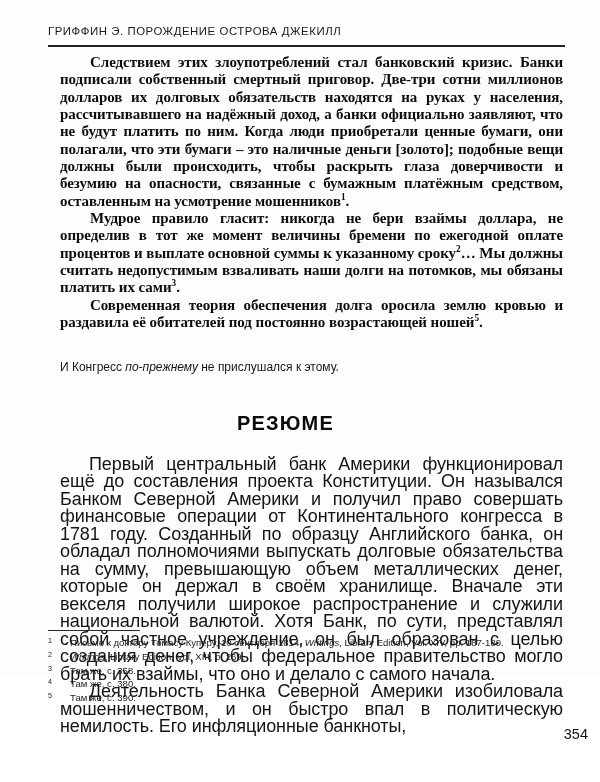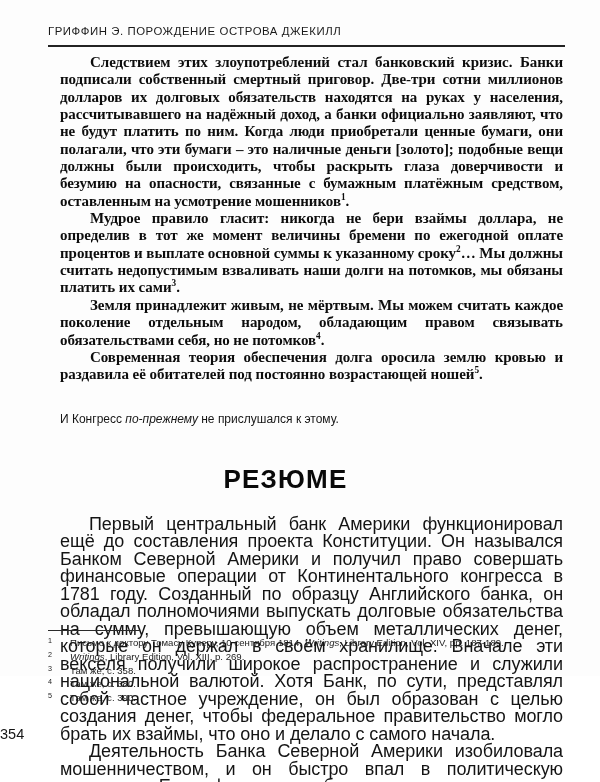--- a/index.html
+++ b/index.html
@@ -83,21 +83,21 @@
     color: #161616;
   }
   .transition i { font-style: italic; }
 
   
   .section-heading {
     margin: 0;
     padding-top: 36px;
     font-family: "Liberation Sans", sans-serif;
     font-weight: bold;
-    font-size: 26px;
+    font-size: 20px;
     letter-spacing: 1.2px;
     color: #0a0a0a;
     text-align: center;
     padding-right: 52px;
   }
 
   
   .summary {
     padding-top: 21px;
   }
@@ -147,21 +147,21 @@
   }
   .fn i { font-style: italic; }
   .fn.nowrap { text-align: left; }
 
   
   .folio {
     position: absolute;
     left: 0;
     top: 726px;
     width: 600px;
-    text-align: left;
+    text-align: right;
     font-family: "Liberation Sans", sans-serif;
     font-size: 14.5px;
     color: #141414;
     padding-right: 12px;
     box-sizing: border-box;
   }
 </style>
 </head>
 <body>
 
@@ -171,21 +171,20 @@
   <div class="head-rule"></div>
 
   <div class="column">
 
     <div class="quote-block">
 
       <p><span>Следствием этих злоупотреблений стал банковский кризис. Банки подписали собственный смертный приговор. Две-три сотни миллионов долларов их долговых обязательств находятся на руках у населения, рассчитывавшего на надёжный доход, а банки официально заявляют, что не будут платить по ним. Когда люди приобретали ценные бумаги, они полагали, что эти бумаги – это наличные деньги [золото]; подобные вещи должны были происходить, чтобы раскрыть глаза доверчивости и безумию на опасности, связанные с бумажным платёжным средством, оставленным на усмотрение мошенников</span><sup>1</sup><span>.</span></p>
 
       <p><span>Мудрое правило гласит: никогда не бери взаймы доллара, не определив в тот же момент величины бремени по ежегодной оплате процентов и выплате основной суммы к указанному сроку</span><sup>2</sup><span>… Мы должны считать недопустимым взваливать наши долги на потомков, мы обязаны платить их сами</span><sup>3</sup><span>.</span></p>
 
-      <p><span>Земля принадлежит живым, не мёртвым. Мы можем считать каждое поколение отдельным народом, обладающим правом связывать обязательствами себя, но не потомков</span><sup>4</sup><span>.</span></p>
 
       <p><span>Современная теория обеспечения долга оросила землю кровью и раздавила её обитателей под постоянно возрастающей ношей</span><sup>5</sup><span>.</span></p>
 
     </div>
 
     <p class="transition"><span>И Конгресс </span><i>по-прежнему</i><span> не прислушался к этому.</span></p>
 
     <h2 class="section-heading">РЕЗЮМЕ</h2>
 
     <div class="summary">

